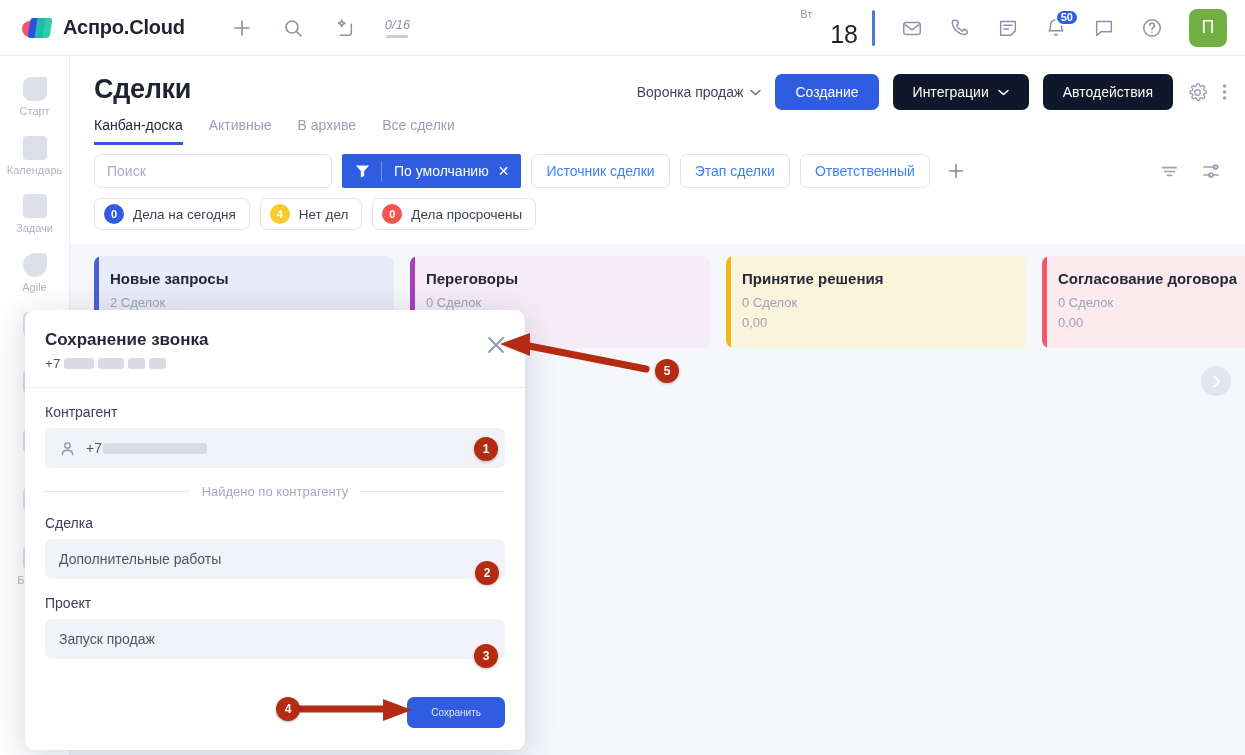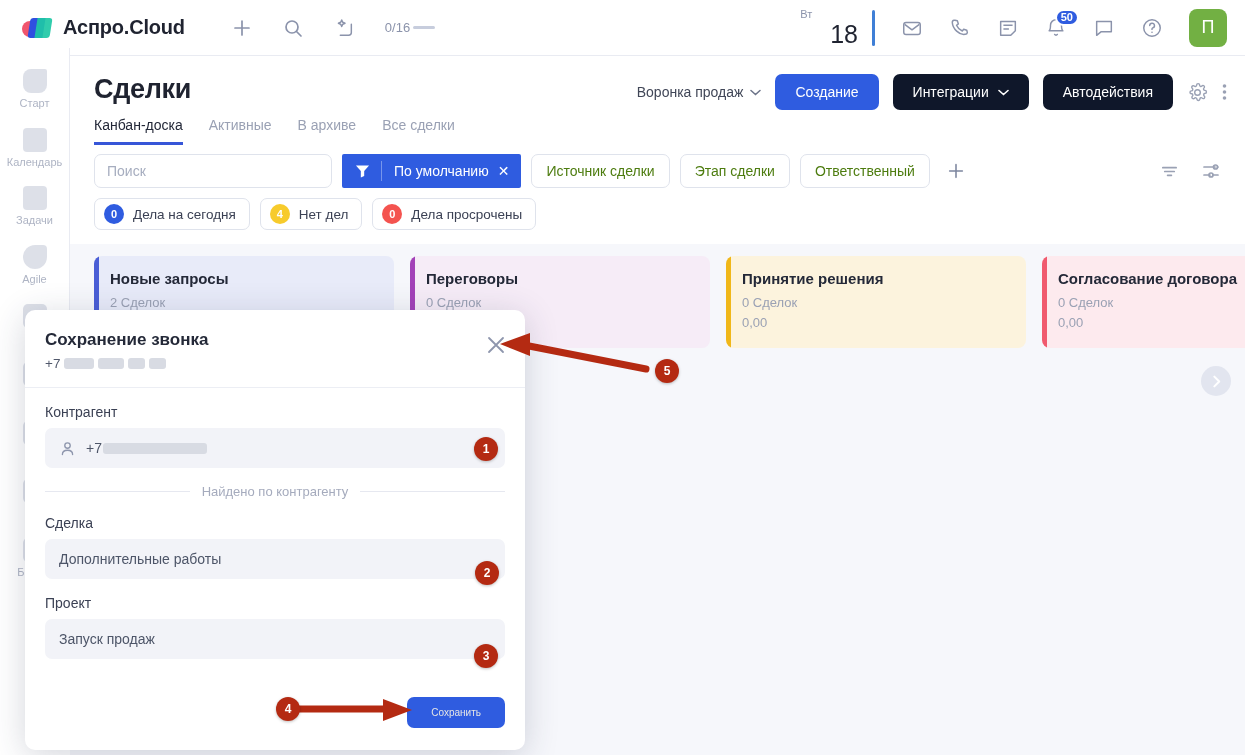--- a/index.html
+++ b/index.html
@@ -33,21 +33,21 @@
     background: #1ec8a5; border-radius: 0 3px 3px 0;
     transform: skewX(-9deg); opacity: .92;
   }
   .logo-text {
     margin-left: 11px; font-size: 20px; font-weight: 700; color: #1f2330;
     letter-spacing: -.2px;
   }
   .top-actions-left { display: flex; align-items: center; gap: 30px; margin-left: 46px; }
   .tb-icon { color: #8b93ab; display: flex; align-items: center; justify-content: center;
              cursor: pointer; }
-  .counter { display: flex; flex-direction: row; align-items: center; gap: 3px; cursor: pointer; }
+  .counter { display: flex; flex-direction: column; align-items: center; gap: 3px; cursor: pointer; font-style: italic; }
   .counter .num { font-size: 13px; color: #8b93ab; }
   .counter .bar { width: 22px; height: 3px; border-radius: 2px; background: #c7cddd; }
 
   .top-right { margin-left: auto; display: flex; align-items: center; gap: 26px; margin-right: 18px; }
   .date-box { display: flex; flex-direction: column; align-items: flex-start; line-height: 1; }
   .date-box .dow { font-size: 11px; color: #8b93ab; margin-bottom: 2px; }
   .date-box .dnum { font-size: 25px; color: #1f2330; font-weight: 400; margin-left: 30px; }
   .vdiv { width: 3px; height: 36px; background: #3f7fd6; border-radius: 2px; margin-left: -12px; }
   .bell-wrap { position: relative; }
   .bell-badge {
@@ -57,21 +57,21 @@
     padding: 0 4px; border: 2px solid #fff;
   }
   .avatar {
     width: 38px; height: 38px; border-radius: 8px; background: #72b043;
     color: #fff; display: flex; align-items: center; justify-content: center;
     font-size: 18px; cursor: pointer;
   }
 
   
   .sidebar {
-    position: absolute; left: 0; top: 48px; width: 70px; height: 699px;
+    position: absolute; left: 0; top: 56px; width: 70px; height: 699px;
     background: #fff; border-right: 1px solid #e9ebf2;
     padding-top: 12px;
   }
   .side-item {
     display: flex; flex-direction: column; align-items: center;
     gap: 4px; padding: 9px 2px; cursor: pointer;
   }
   .side-ic {
     width: 24px; height: 24px; background: #d7dae4; border-radius: 5px; opacity: .85;
     position: relative;
@@ -116,21 +116,21 @@
   .chip-primary {
     height: 34px; background: #2f5ce0; color: #fff; border-radius: 2px;
     display: flex; align-items: center; font-size: 14px; cursor: pointer; overflow: hidden;
   }
   .chip-primary .fic { padding: 0 11px 0 13px; display: flex; align-items: center;
                        border-right: 1px solid rgba(255,255,255,.35); height: 20px; }
   .chip-primary .ctxt { padding: 0 9px 0 12px; }
   .chip-primary .cx { padding-right: 12px; font-size: 14px; }
   .chip {
     height: 34px; border: 1px solid #dfe3ec; border-radius: 7px; background: #fff;
-    display: flex; align-items: center; padding: 0 14px; font-size: 14px; color: #4d7c0f;
+    display: flex; align-items: center; padding: 0 14px; font-size: 14px; color: #3b82f6;
     cursor: pointer; white-space: nowrap;
   }
   .plus-btn { color: #7c859e; cursor: pointer; padding: 0 6px; display:flex; align-items:center;}
   .fb-right { margin-left: auto; display: flex; align-items: center; gap: 22px; }
 
   
   .statusbar { background: #fff; padding: 10px 24px 14px 24px; display: flex; gap: 10px; }
   .st-chip {
     height: 32px; border: 1px solid #dfe3ec; border-radius: 7px; background: #fff;
     display: flex; align-items: center; gap: 9px; padding: 0 13px 0 9px;

